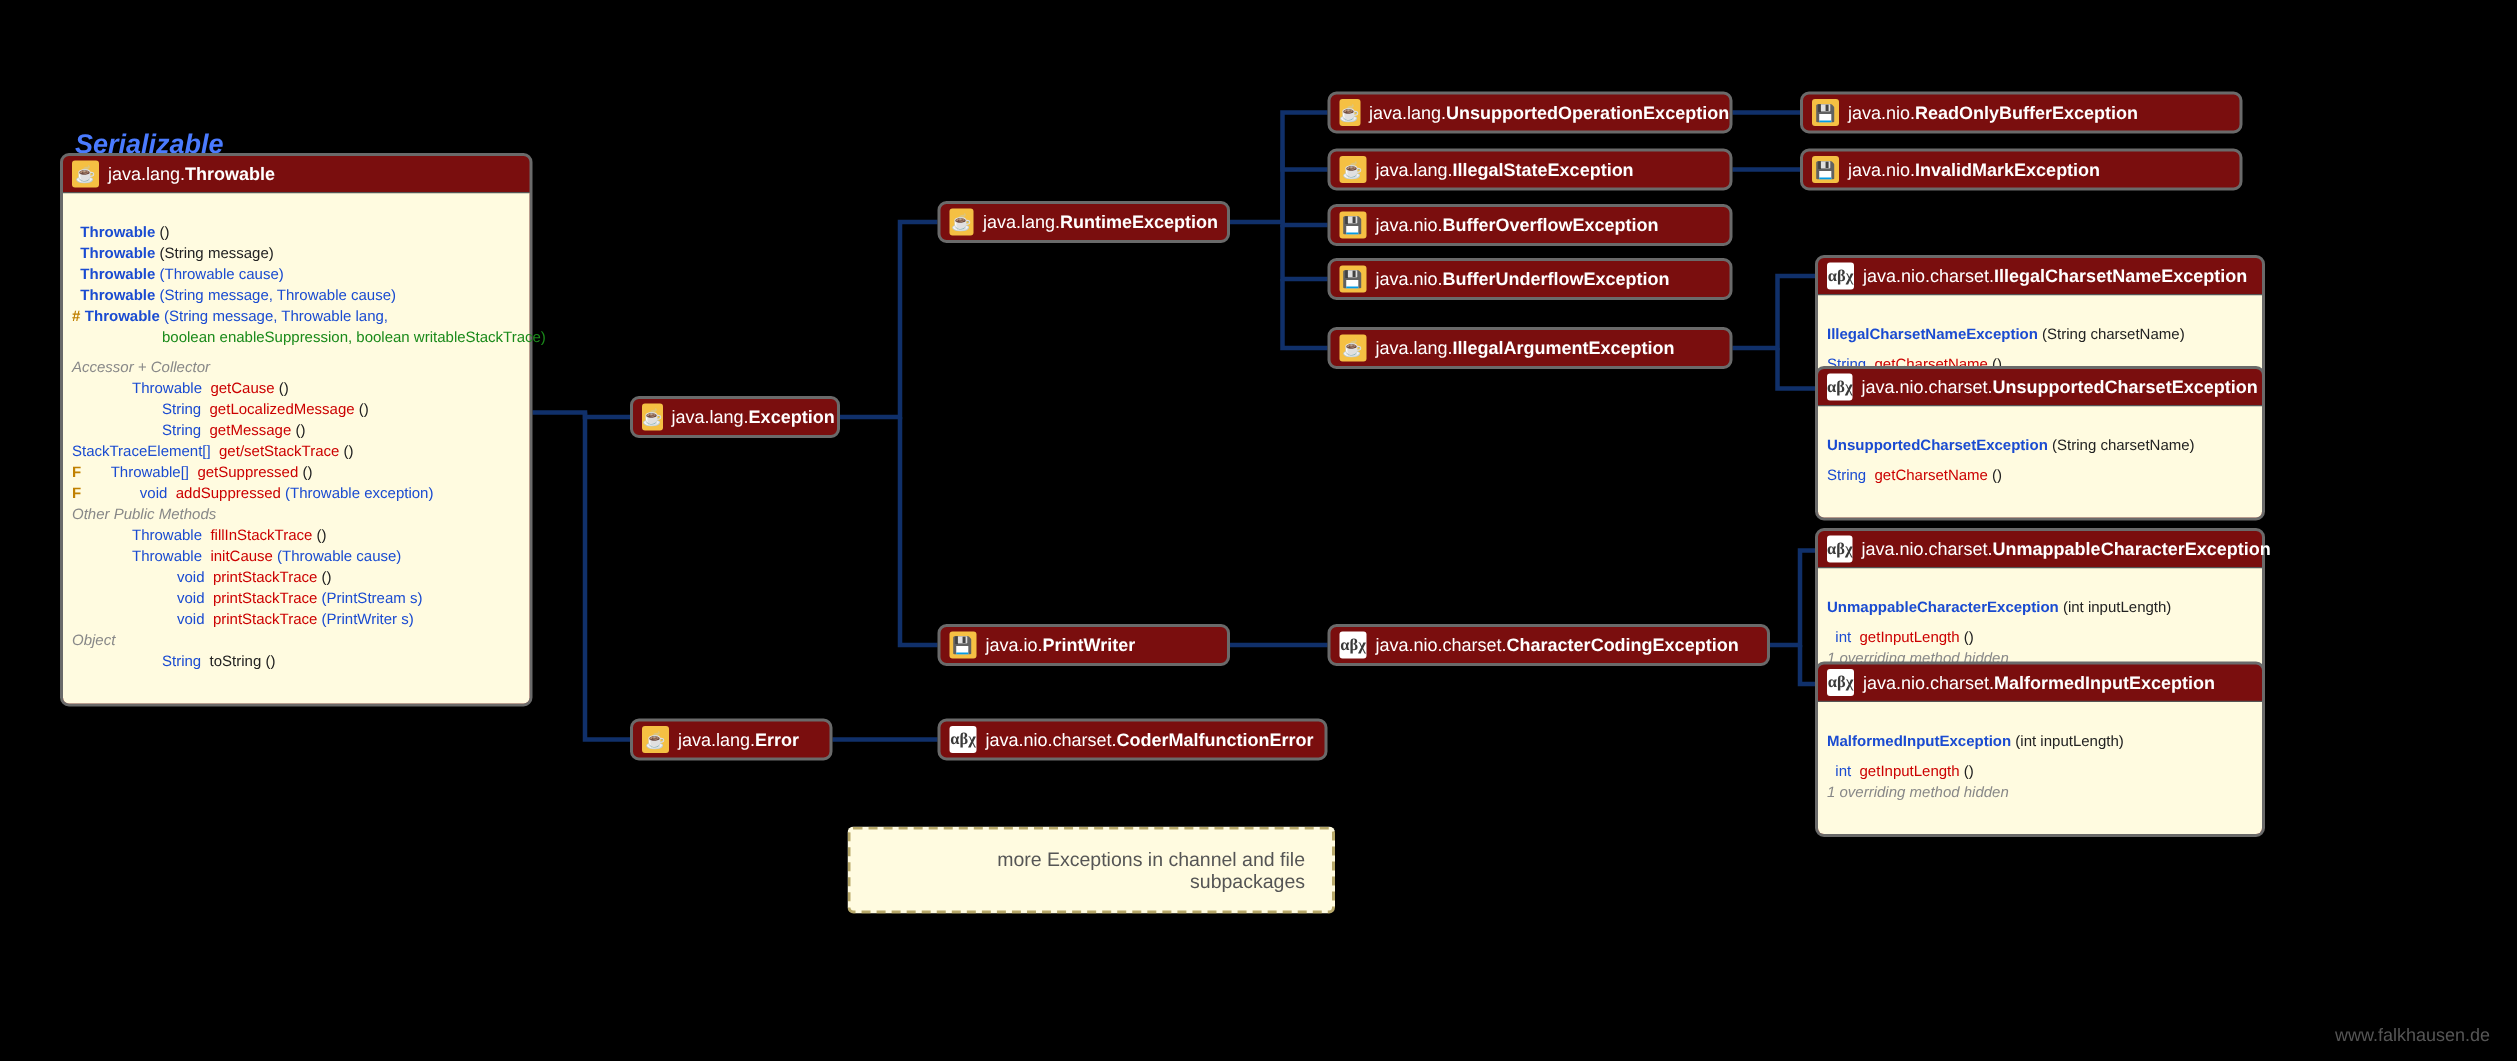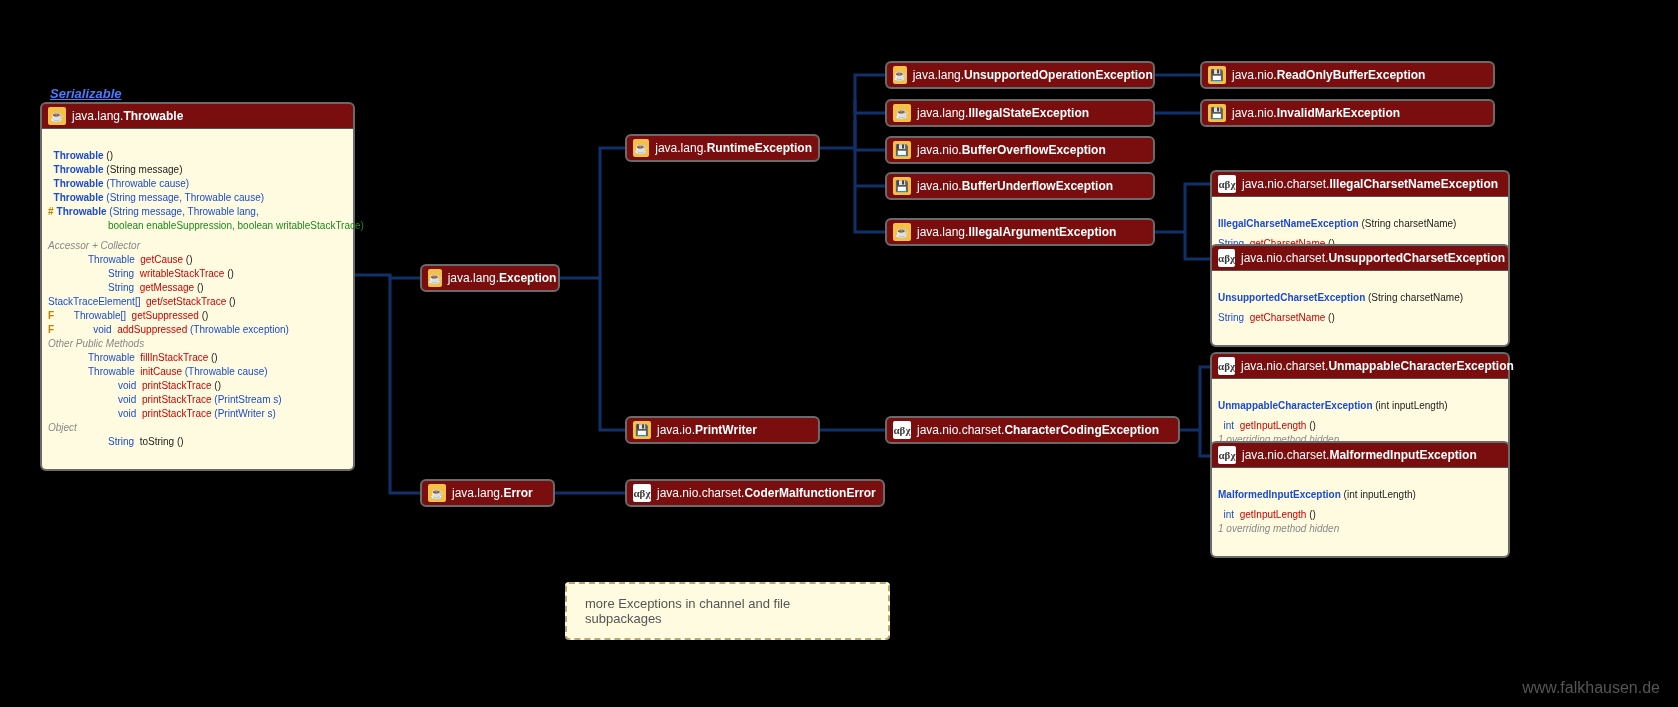--- a/index.html
+++ b/index.html
@@ -12,22 +12,22 @@
   .icon-disk{background:#f5c043;color:#5a3a00;}
   .icon-abx{background:#fff;color:#3a3a3a;font-weight:bold;font-family:serif;}
   .body{background:#fffbe0;border-top:1px solid #555;padding:20px 6px;font-size:10px;line-height:14px;color:#222;border-radius:0 0 4px 4px;}
   .kw{color:#1a4bd1;font-weight:bold}
   .type{color:#1a4bd1}
   .mname{color:#c00}
   .cmt{color:#888;font-style:italic}
   .pm{color:#1a8a1a}
   .sym{color:#c08000;font-weight:bold;margin-right:3px}
   .note{position:absolute;background:#fffbe0;border:2px dashed #b8a96a;border-radius:4px;padding:12px 18px;font-size:13px;color:#555;}
-  .serial{position:absolute;color:#4a7bff;font-style:italic;font-size:13px;text-decoration:underline;font-weight:bold;}
-  .wm{position:absolute;color:#555;font-size:16px;}
+  .serial{position:absolute;color:#4a7bff;font-style:italic;font-size:18px;text-decoration:underline;font-weight:bold;}
+  .wm{position:absolute;color:#555;font-size:12px;}
   svg.lines{position:absolute;top:0;left:0;width:1678px;height:707px;pointer-events:none;}
   svg.lines path{stroke:#10306a;stroke-width:3;fill:none;}
   .row{white-space:nowrap}
 </style>
 </head>
 <body>
 <div class="canvas">
 
 <svg class="lines">
 
@@ -68,21 +68,21 @@
   <div class="body">
     <div class="row">&nbsp;&nbsp;<span class="kw">Throwable</span><span> ()</span></div>
     <div class="row">&nbsp;&nbsp;<span class="kw">Throwable</span><span> (String message)</span></div>
     <div class="row">&nbsp;&nbsp;<span class="kw">Throwable</span><span class="type"> (Throwable cause)</span></div>
     <div class="row">&nbsp;&nbsp;<span class="kw">Throwable</span><span class="type"> (String message, Throwable cause)</span></div>
     <div class="row"><span class="sym">#</span><span class="kw">Throwable</span><span class="type"> (String message, Throwable lang,</span></div>
     <div class="row" style="padding-left:60px"><span class="pm">boolean enableSuppression, boolean writableStackTrace)</span></div>
     <div style="height:6px"></div>
     <div class="cmt">Accessor + Collector</div>
     <div class="row" style="padding-left:40px"><span class="type">Throwable</span>&nbsp;&nbsp;<span class="mname">getCause</span><span> ()</span></div>
-    <div class="row" style="padding-left:60px"><span class="type">String</span>&nbsp;&nbsp;<span class="mname">writableStackTrace</span><span> ()</span></div>
+    <div class="row" style="padding-left:60px"><span class="type">String</span>&nbsp;&nbsp;<span class="mname">getLocalizedMessage</span><span> ()</span></div>
     <div class="row" style="padding-left:60px"><span class="type">String</span>&nbsp;&nbsp;<span class="mname">getMessage</span><span> ()</span></div>
     <div class="row"><span class="type">StackTraceElement[]</span>&nbsp;&nbsp;<span class="mname">get/setStackTrace</span><span> ()</span></div>
     <div class="row"><span class="sym">F</span>&nbsp;&nbsp;&nbsp;&nbsp;&nbsp;&nbsp;<span class="type">Throwable[]</span>&nbsp;&nbsp;<span class="mname">getSuppressed</span><span> ()</span></div>
     <div class="row"><span class="sym">F</span>&nbsp;&nbsp;&nbsp;&nbsp;&nbsp;&nbsp;&nbsp;&nbsp;&nbsp;&nbsp;&nbsp;&nbsp;&nbsp;<span class="type">void</span>&nbsp;&nbsp;<span class="mname">addSuppressed</span><span class="type"> (Throwable exception)</span></div>
     <div class="cmt">Other Public Methods</div>
     <div class="row" style="padding-left:40px"><span class="type">Throwable</span>&nbsp;&nbsp;<span class="mname">fillInStackTrace</span><span> ()</span></div>
     <div class="row" style="padding-left:40px"><span class="type">Throwable</span>&nbsp;&nbsp;<span class="mname">initCause</span><span class="type"> (Throwable cause)</span></div>
     <div class="row" style="padding-left:70px"><span class="type">void</span>&nbsp;&nbsp;<span class="mname">printStackTrace</span><span> ()</span></div>
     <div class="row" style="padding-left:70px"><span class="type">void</span>&nbsp;&nbsp;<span class="mname">printStackTrace</span><span class="type"> (PrintStream s)</span></div>
     <div class="row" style="padding-left:70px"><span class="type">void</span>&nbsp;&nbsp;<span class="mname">printStackTrace</span><span class="type"> (PrintWriter s)</span></div>
@@ -216,17 +216,17 @@
         <span><span>java.nio.charset.</span><b>MalformedInputException</b></span>
       </div>
   <div class="body">
     <div class="row"><span class="kw">MalformedInputException</span><span> (int inputLength)</span></div>
     <div style="height:6px"></div>
     <div class="row">&nbsp;&nbsp;<span class="type">int</span>&nbsp;&nbsp;<span class="mname">getInputLength</span><span> ()</span></div>
     <div class="cmt">1 overriding method hidden</div>
   </div>
 </div>
 
-<div class="note" style="left:565px;top:582px;width:285px;text-align:left">more Exceptions in channel and file subpackages</div>
+<div class="note" style="left:565px;top:551px;width:285px;text-align:right">more Exceptions in channel and file subpackages</div>
 
 <div class="wm" style="right:18px;bottom:10px">www.falkhausen.de</div>
 
 </div>
 
 </body></html>

